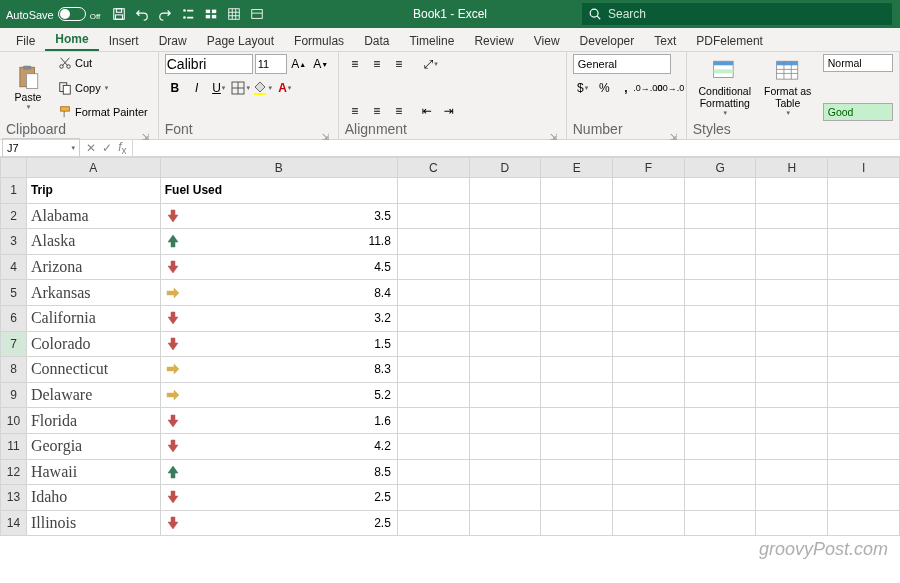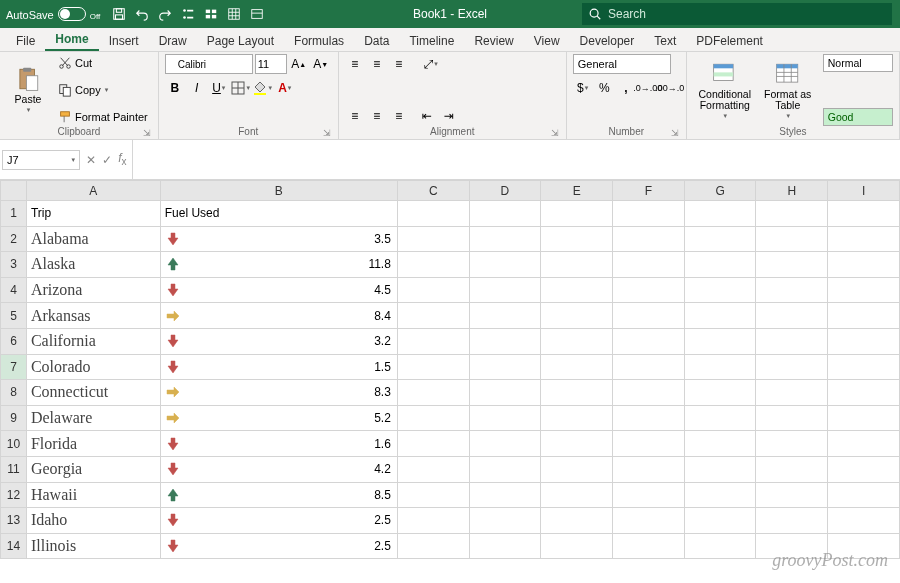--- a/index.html
+++ b/index.html
@@ -19,58 +19,58 @@
 
 
 .tabs { height:24px; background:#f3f2f1; border-bottom:1px solid #d6d6d6; display:flex; align-items:flex-end; padding:0 6px; font-size:12px; }
 .tab { padding:4px 10px 3px; cursor:pointer; color:#333; }
 .tab.active { color:#217346; border-bottom:2px solid #217346; font-weight:600; }
 
 
 .ribbon { height:88px; background:#f3f2f1; border-bottom:1px solid #d6d6d6; display:flex; }
 .group { border-right:1px solid #d6d6d6; display:flex; flex-direction:column; padding:2px 6px 0; }
 .group-body { flex:1; display:flex; gap:4px; }
-.group-label { text-align:center; font-size:10px; color:#666; padding-bottom:2px; position:relative; }
+.group-label { text-align:left; font-size:14px; color:#666; padding-bottom:2px; position:relative; }
 .dlg { position:absolute; right:0; bottom:2px; width:10px; height:10px; cursor:pointer; }
 .dlg::before { content:"⇲"; font-size:9px; color:#888; }
 .vcol { display:flex; flex-direction:column; gap:2px; font-size:11px;justify-content:space-between; }
 .hrow { display:flex; align-items:center; gap:2px; }
 .rbtn { padding:2px 4px; cursor:pointer; display:flex; align-items:center; gap:3px; }
 .big-btn { display:flex; flex-direction:column; align-items:center; justify-content:center; width:44px; cursor:pointer; text-align:center; line-height:1.1; font-size:10.5px; padding:4px 2px; }
 .big-btn svg { width:26px; height:26px; margin-bottom:2px; }
-.font-sel { width:88px; height:20px; border:1px solid #aaa; background:#fff; font-size:10px; padding:0 12px; }
+.font-sel { width:88px; height:20px; border:1px solid #aaa; background:#fff; font-size:14px; padding:0 1px; }
 .size-sel { width:32px; height:20px; border:1px solid #aaa; background:#fff; font-size:11px; padding:0 2px; }
 .sq { width:20px; height:20px; display:flex; align-items:center; justify-content:center; cursor:pointer; font-size:12px; }
 .drop { font-size:7px; color:#666; margin-left:1px; }
 .num-sel { width:98px; height:20px; border:1px solid #aaa; background:#fff; font-size:11px; padding:0 4px; }
 .style-cell { width:70px; height:18px; border:1px solid #aaa; font-size:10.5px; padding:0 4px; display:flex; align-items:center; background:#fff; }
 .style-cell.good { background:#c6efce; color:#006100; }
 
 
-.fbar { height:40px; border-bottom:1px solid #d6d6d6; display:flex; align-items:center; background:#fff; }
+.fbar { height:17px; border-bottom:1px solid #d6d6d6; display:flex; align-items:center; background:#fff; }
 .namebox { width:78px; height:20px; border:1px solid #ccc; margin:0 0 0 2px; padding:0 4px; font-size:11px; display:flex; align-items:center; }
 .namebox .drop { margin-left:auto; }
 .fx-btns { display:flex; align-items:center; padding:0 6px; gap:6px; color:#888; font-size:12px; border-right:1px solid #d6d6d6; height:100%; }
 .finput { flex:1; border:none; padding:0 6px; font-size:12px; height:100%; outline:none; }
 
 
 .grid-wrap { position:relative; }
 .grid { border-collapse:collapse; table-layout:fixed; }
 .grid th, .grid td { border:1px solid #d4d4d4; height:25.6px; font-size:12px; }
 .grid thead th { background:#e6e6e6; font-weight:400; color:#333; position:sticky; top:0; height:20px; }
 .grid .rowhdr { width:26px; background:#e6e6e6; text-align:center; color:#333; }
 .grid .rowhdr.active { background:#d3e8d9; }
 .colA { width:134px; }
 .colB { width:238px; }
 .colC,.colD,.colE,.colF,.colG,.colH,.colI { width:72px; }
 td.celA { padding:0 4px; font-family:Georgia,serif; font-size:16px; color:#444; }
 td.celB { padding:0 6px; position:relative; text-align:right; }
-.hdr-cell { font-weight:400; font-family:Arial; font-size:13px; padding:0 4px; text-align:left; color:#000; }
+.hdr-cell { font-weight:700; font-family:Arial; font-size:13px; padding:0 4px; text-align:left; color:#000; }
 .ico { position:absolute; left:4px; top:50%; transform:translateY(-50%); width:16px; height:16px; }
-.watermark { position:absolute; right:12px; bottom:12px; font-style:italic; font-family:Liberation Serif, serif; font-size:18px; color:rgba(120,120,120,.6); pointer-events:none; }
+.watermark { position:absolute; right:12px; bottom:23px; font-style:italic; font-family:Liberation Sans, sans-serif; font-size:18px; color:rgba(120,120,120,.6); pointer-events:none; }
 </style>
 </head>
 <body>
 
 <div class="titlebar">
   <div class="autosave">
     <span>AutoSave</span>
     <span class="toggle"></span>
     <span style="font-size:8px">Off</span>
   </div>

